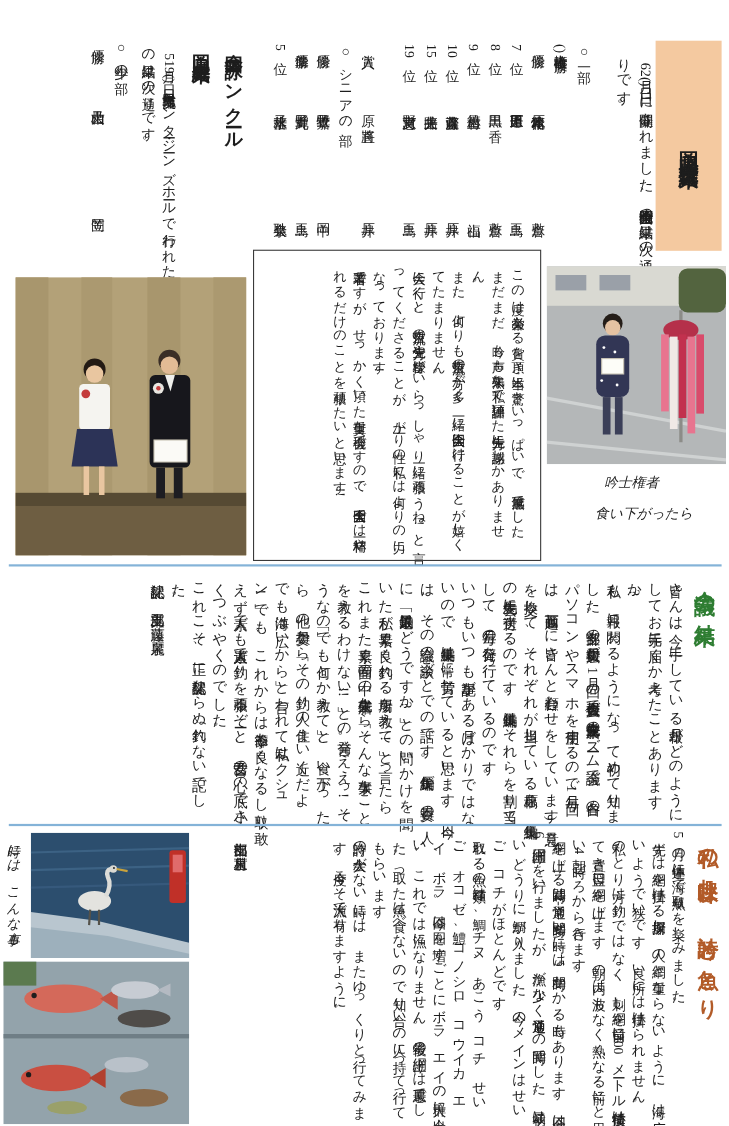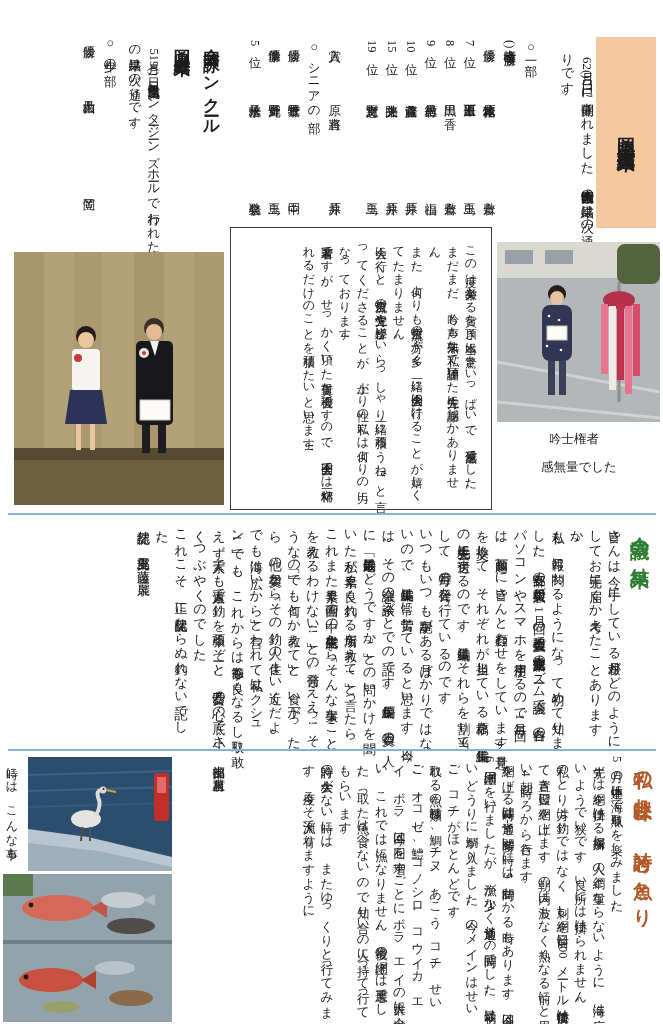--- a/index.html
+++ b/index.html
@@ -50,21 +50,21 @@
   
   .body-text{font-size:13px;line-height:1.45;}
   .body-text p{margin:0;}
   .body-small{font-size:12.5px;line-height:1.45;}
   .body-small p{margin:0;}
   .sig-pad{padding-block-start:72px;}
 
   .divider{background:#84b3d8;height:2px;}
 
   
-  .cap{font-size:12.5px;line-height:1.5;}
+  .cap{font-size:12.5px;line-height:1.5;font-style:italic;}
   .cap .l2{margin-top:9px;}
 
   .photo{display:block;}
 </style>
 </head>
 <body>
 
 <div id="page">
 
   <div class="abs v title-box" style="left:596px;top:37px;width:60px;height:191px;">
@@ -220,21 +220,21 @@
       <circle cx="68" cy="94" r="1.3" fill="#fff"></circle>
     <circle cx="50" cy="104" r="1.3" fill="#fff"></circle>
       <circle cx="64" cy="108" r="1.3" fill="#fff"></circle>
     <rect x="50" y="84" width="20" height="14" fill="#fdfdf8" stroke="#c9c4b4"></rect>
     <rect x="51" y="119" width="7" height="34" fill="#3b3f58"></rect>
     <rect x="62" y="119" width="7" height="34" fill="#3b3f58"></rect>
   </svg>
 
   <div class="abs cap" style="left:497px;top:430px;width:163px;">
     <div style="margin-left:52px;">吟士権者</div>
-    <div class="l2" style="margin-left:44px;">感無量でした</div>
+    <div class="l2" style="margin-left:44px;">食い下がったら</div>
   </div>
 
   <div class="abs divider" style="left:8px;top:513px;width:648px;"></div>
 
   <div class="abs v sec-title" style="left:627px;top:522px;height:224px;color:#2e7d32;">会議の結果</div>
 
   <div class="abs v body-text" style="left:15px;top:521px;width:608px;height:226px;">
     <p>皆さんは今、手にしている月報がどのようにしてお手元に届くか考えたことありますか?</p>
     <p>私も、月報に関わるようになって初めて知りました。各支部の広報委員が、月1回の広報委員会で(膳泉先生発案のズーム会議で、各自のパソコンやスマホを使用するので毎月1回は、画面越しに皆さんと顔合わせをしています)意見を交換して、それぞれが担当している原稿を、編集長の玄馬先生に送付するのです。編集長はそれらを割り当てして、毎月の発行を行っているのです。</p>
     <p>いつもいつも記事がある月ばかりではないので、編集長は常に苦労していると思います。今日は、その会議の余談ごとでの話です。編集長が、委員の1人に、「最近釣果はどうですか?」との問いかけを聞いた私が素早く「良く釣れる場所を教えて!」と言ったら、これまた素早く画面の中の膳泉先生から「そんな大事なことを教えるわけない!!」との発言。「ええっ!そうなの」「でも何とか教えて」と、食い下がったら、他の委員から「その釣り人の住まい近くだよ。でも海は広いから」と言われて私は「クシュン!」でも、これからは季節も良くなるし取り敢えず素人でも素人道で釣りを頑張るぞーと、昔乙女の心の底で小さくつぶやくのでした。</p>

